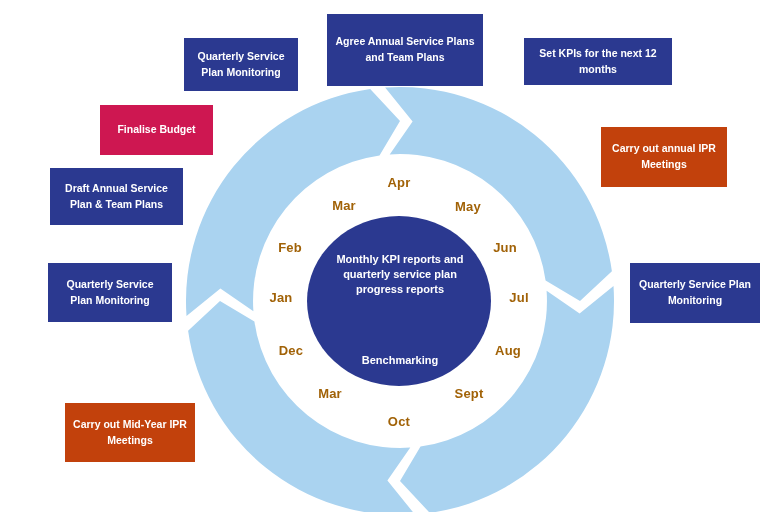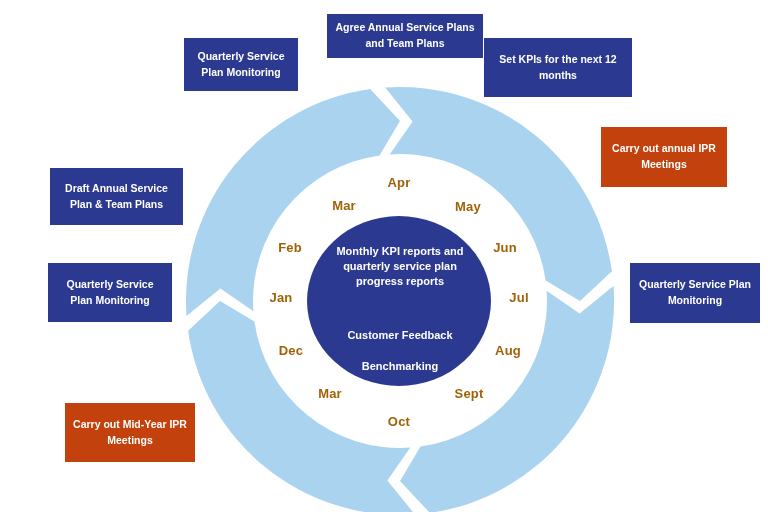--- a/index.html
+++ b/index.html
@@ -41,22 +41,22 @@
 
   
   .label-box{
     position:absolute;display:flex;align-items:center;justify-content:center;
     color:#ffffff;text-align:center;font-weight:700;font-size:10.5px;
     line-height:1.5;padding:4px 8px;box-sizing:border-box;
   }
   .blue{background:#2b3990;}
   .red{background:#ce1751;}
   .green{background:#c2410c;}
-  .b0{left:327px;top:14px;width:156px;height:44px;}   
-  .b1{left:484px;top:38px;width:148px;height:59px;}   
+  .b0{left:327px;top:14px;width:156px;height:72px;}   
+  .b1{left:524px;top:38px;width:148px;height:47px;}   
   .b2{left:601px;top:127px;width:126px;height:60px;}  
   .b3{left:630px;top:263px;width:130px;height:60px;}  
   .b4{left:184px;top:38px;width:114px;height:53px;}   
   .b5{left:100px;top:105px;width:113px;height:50px;}  
   .b6{left:50px;top:168px;width:133px;height:57px;}   
   .b7{left:48px;top:263px;width:124px;height:59px;}   
   .b8{left:65px;top:403px;width:130px;height:59px;}   
 </style>
 </head>
 <body>
@@ -82,40 +82,42 @@
   <span class="month m6">Oct</span>
   <span class="month m7">Mar</span>
   <span class="month m8">Dec</span>
   <span class="month m9">Jan</span>
   <span class="month m10">Feb</span>
   <span class="month m11">Mar</span>
 
   <div class="center-text">
     <div class="para">Monthly KPI reports and quarterly service plan progress reports</div>
     <div class="gap1"></div>
-    <div>Customer Feedback</div>
     <div class="gap2"></div>
     <div>Benchmarking</div>
   </div>
 
   <div class="label-box blue b0">
     <span>Agree Annual Service Plans and Team Plans</span>
   </div>
   <div class="label-box blue b1">
     <span>Set KPIs for the next 12 months</span>
   </div>
   <div class="label-box green b2">
     <span>Carry out annual IPR Meetings</span>
   </div>
   <div class="label-box blue b3">
     <span>Quarterly Service Plan Monitoring</span>
   </div>
   <div class="label-box blue b4">
     <span>Quarterly Service Plan Monitoring</span>
   </div>
+  <div class="label-box red b5">
+    <span>Finalise Budget</span>
+  </div>
   <div class="label-box blue b6">
     <span>Draft Annual Service Plan &amp; Team Plans</span>
   </div>
   <div class="label-box blue b7">
     <span>Quarterly Service Plan Monitoring</span>
   </div>
   <div class="label-box green b8">
     <span>Carry out Mid-Year IPR Meetings</span>
   </div>
 

